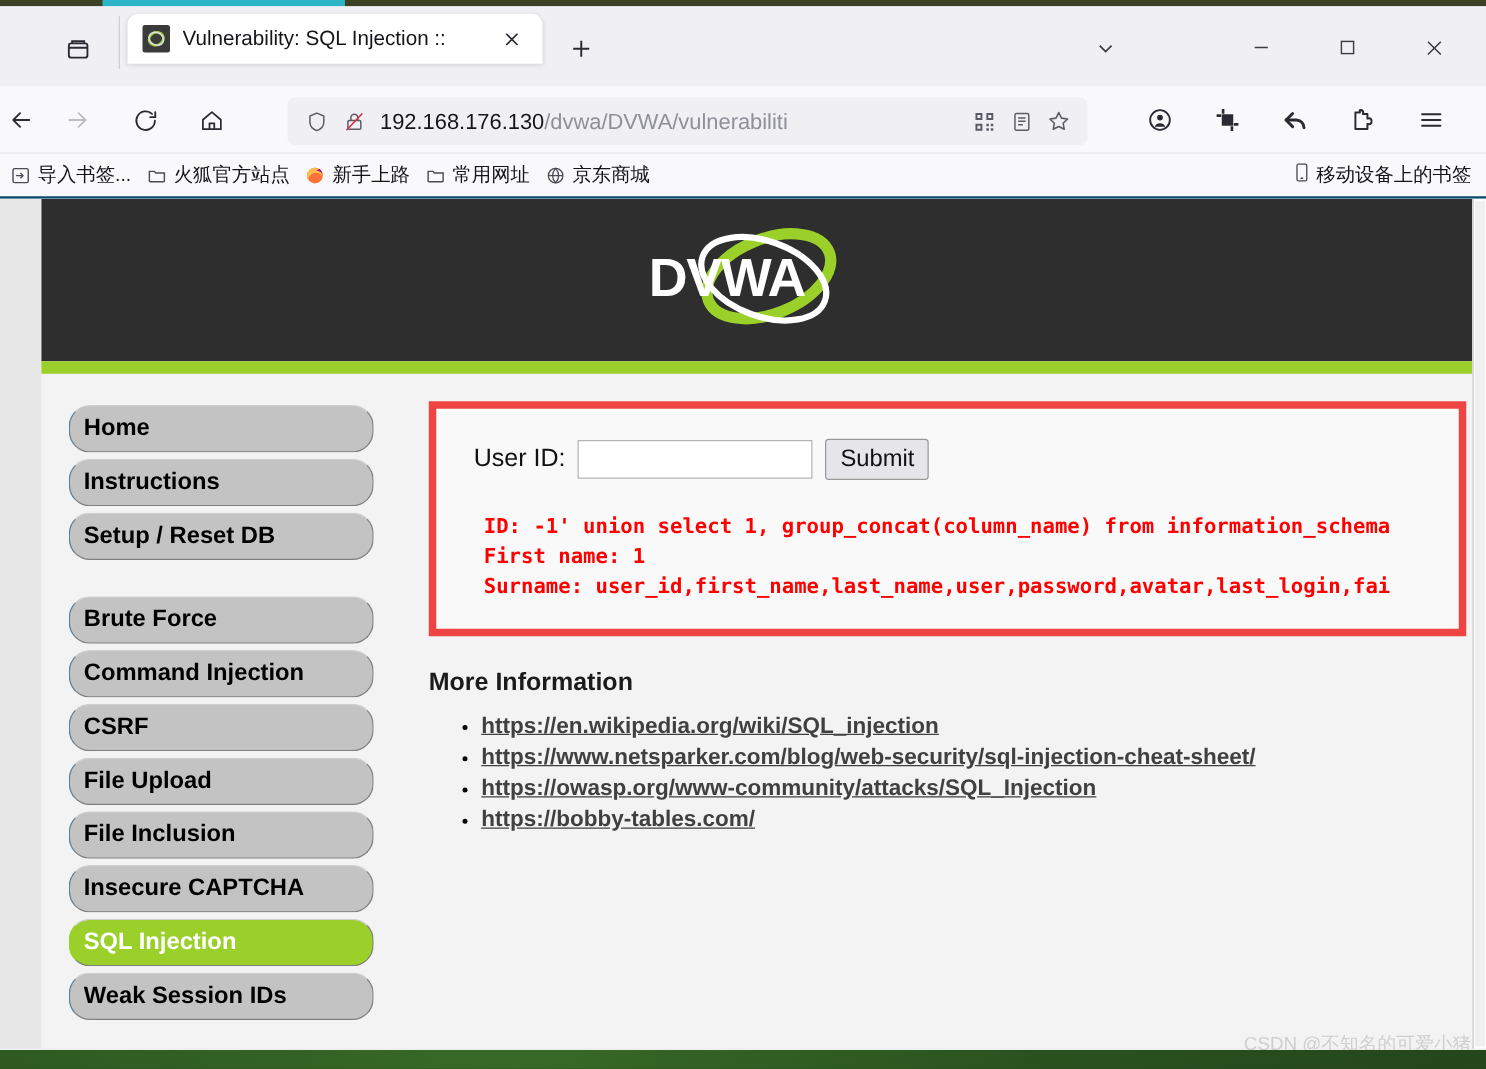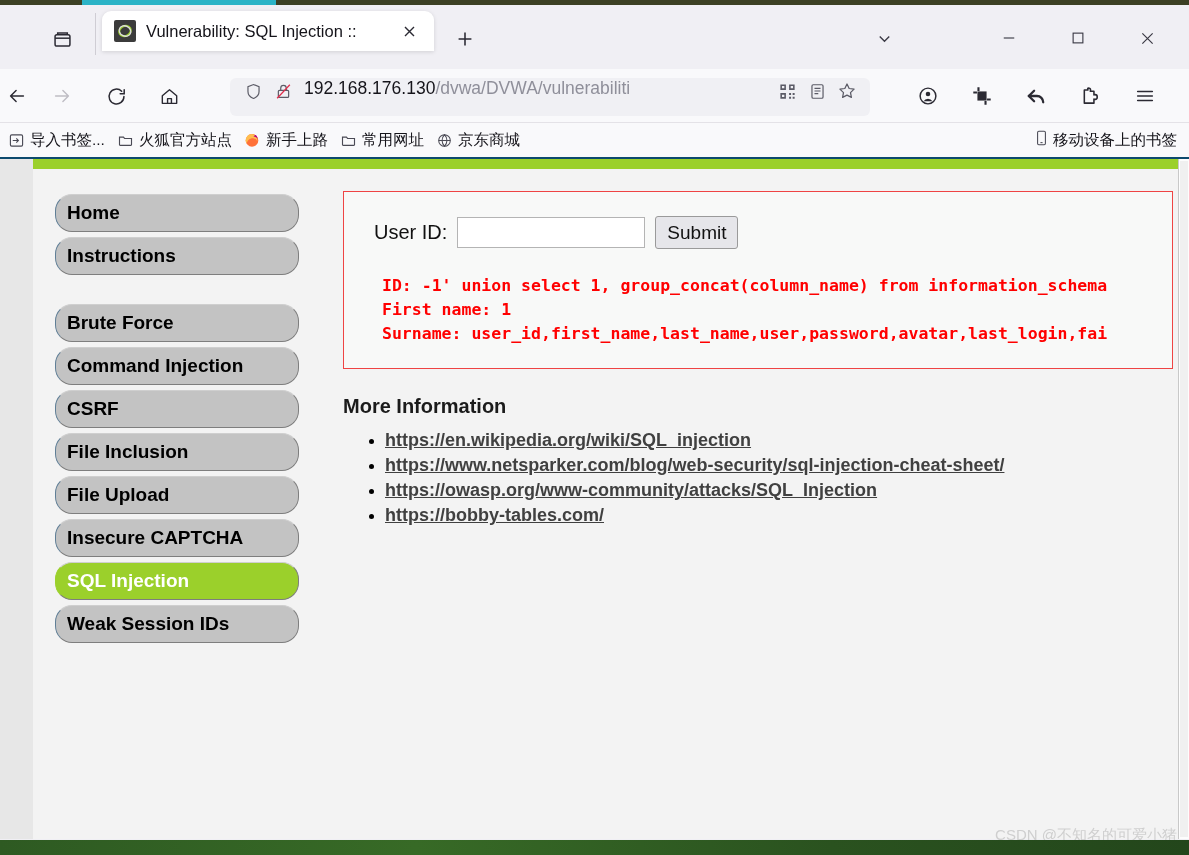--- a/index.html
+++ b/index.html
@@ -106,21 +106,21 @@
   .navbtn.dim { color: #bfbdc4; }
   #nav-back    { left: 0px; }
   #nav-fwd     { left: 45px; }
   #nav-reload  { left: 99px; }
   #nav-home    { left: 152px; }
 
   #urlbar {
     position: absolute; left: 230px; top: 9px;
     width: 640px; height: 38px;
     background: #f0f0f4; border-radius: 6px;
-    display: flex; align-items: flex-start; padding: 0 8px;
+    display: flex; align-items: center; padding: 0 8px;
   }
   .urlicon {
     flex: 0 0 30px; height: 26px;
     display: flex; align-items: center; justify-content: center;
     color: #5b5b66; cursor: pointer;
   }
   #url-text {
     flex: 1 1 auto; margin: 0 6px;
     font-size: 17.5px; color: #15141a;
     white-space: nowrap; overflow: hidden;
@@ -201,21 +201,21 @@
   .navitem.active { background: #9bd02b; color: #ffffff; border-left-color: #9bd02b; }
   .navgap { height: 24px; }
 
   
   #dvwa-main { flex: 1 1 auto; padding: 22px 0 0 22px; }
   #page-title {
     font-size: 38px; font-weight: bold; color: #1b1b1b;
     margin: 0 0 22px 0; letter-spacing: -.3px;
   }
   #vuln-box {
-    border: 1px solid #ef4444; background: #f8f9f8;
+    border: 6px solid #ef4444; background: #f8f9f8;
     padding: 24px 0 22px 30px;
     width: 830px;
   }
   #form-row { display: flex; align-items: center; gap: 10px; }
   #form-label { font-size: 20px; color: #111; }
   #userid-input {
     width: 188px; height: 31px;
     border: 1px solid #b4b4b4; background: #fff;
     font-size: 16px; padding: 0 4px;
     font-family: "Liberation Sans", sans-serif;
@@ -484,33 +484,43 @@
         </svg>
       </span>
       <span>移动设备上的书签</span>
     </div>
   </div>
 
   <div id="viewport">
 
     <div id="page">
 
+      <div id="dvwa-header">
+        <div id="logo">
+          <svg width="190" height="86" viewBox="0 0 190 86">
+            <ellipse cx="104" cy="40" rx="52" ry="30" fill="none" stroke="#9bd02b" stroke-width="9" transform="rotate(-22 104 40)"></ellipse>
+            <ellipse cx="100" cy="42" rx="52" ry="30" fill="none" stroke="#ffffff" stroke-width="5" transform="rotate(20 100 42)"></ellipse>
+            <text x="8" y="56" font-family="Liberation Sans, sans-serif" font-size="43" font-weight="bold" fill="#ffffff" letter-spacing="-1">DVWA</text>
+          </svg>
+        </div>
+      </div>
       <div id="dvwa-accent"></div>
 
       <div id="body-area">
 
         <div id="dvwa-nav">
           <div class="navitem">Home</div>
           <div class="navitem">Instructions</div>
+          <div class="navitem">Setup / Reset DB</div>
           <div class="navgap"></div>
           <div class="navitem">Brute Force</div>
           <div class="navitem">Command Injection</div>
           <div class="navitem">CSRF</div>
+          <div class="navitem">File Upload</div>
           <div class="navitem">File Inclusion</div>
-          <div class="navitem">File Upload</div>
           <div class="navitem">Insecure CAPTCHA</div>
           <div class="navitem active">SQL Injection</div>
           <div class="navitem">Weak Session IDs</div>
 
         </div>
 
         <div id="dvwa-main">
 
 
           <div id="vuln-box">

